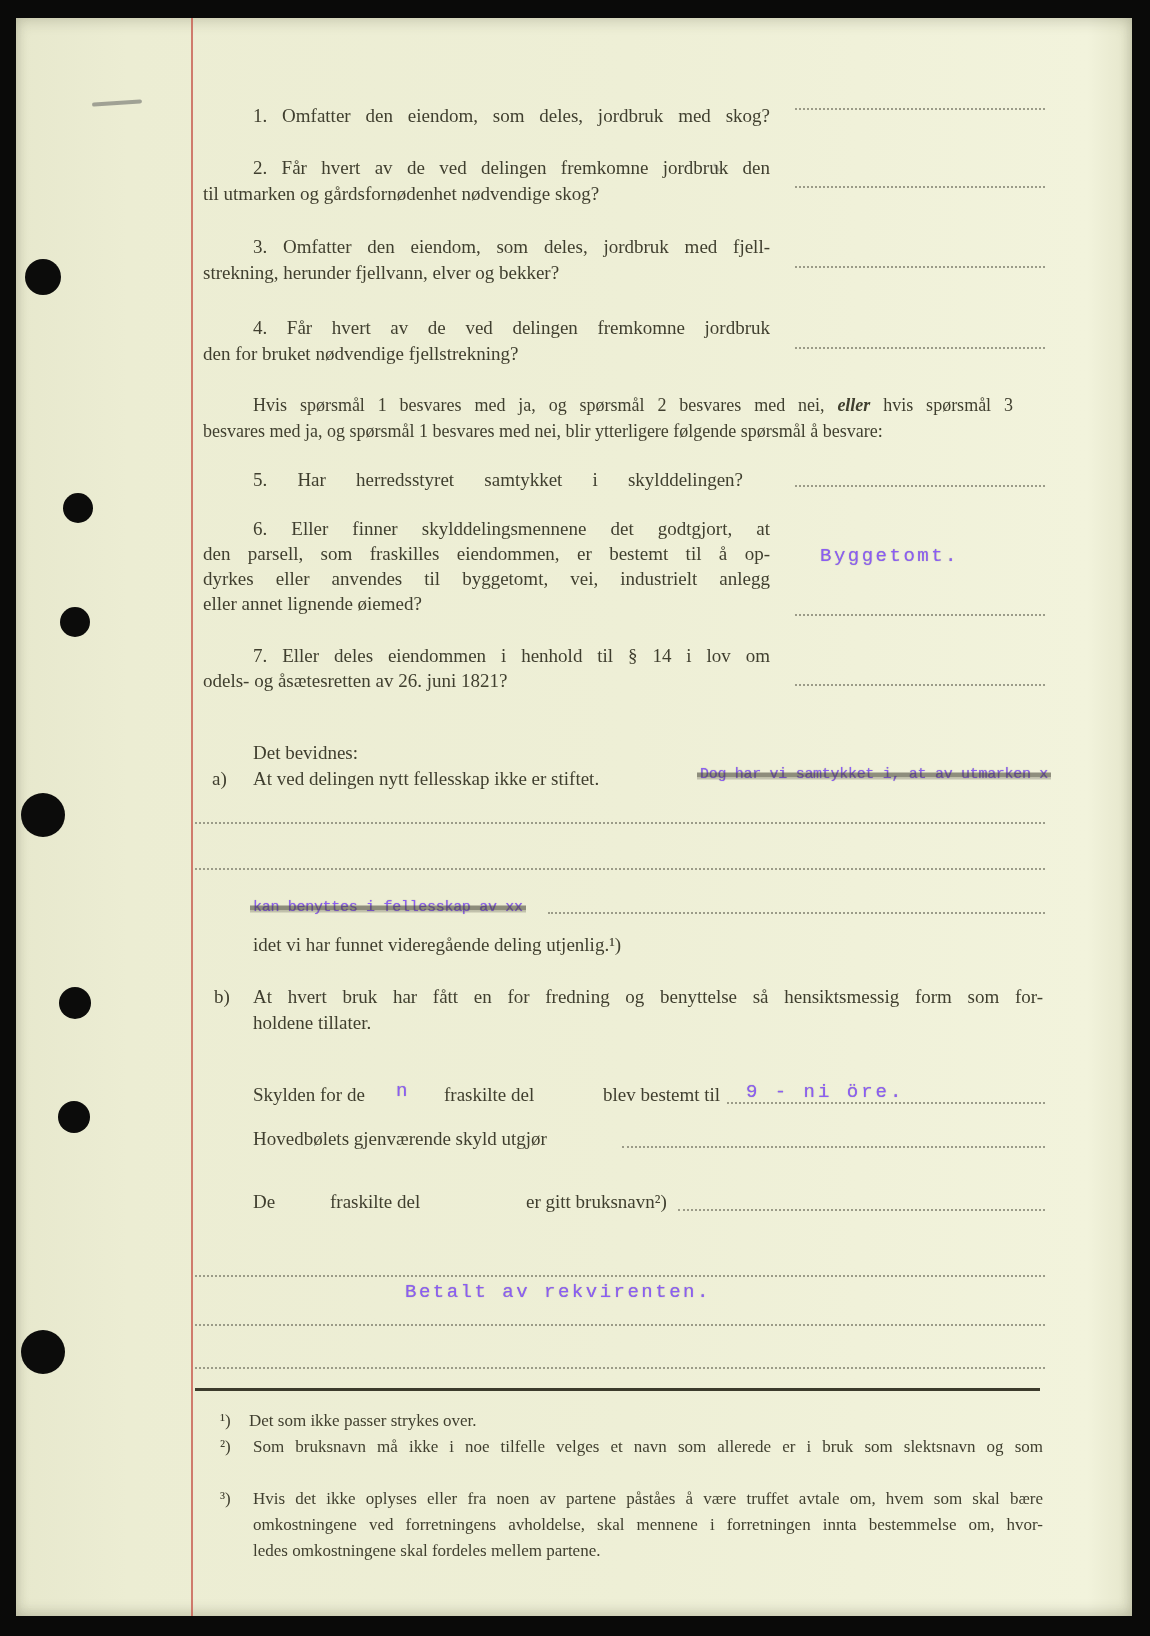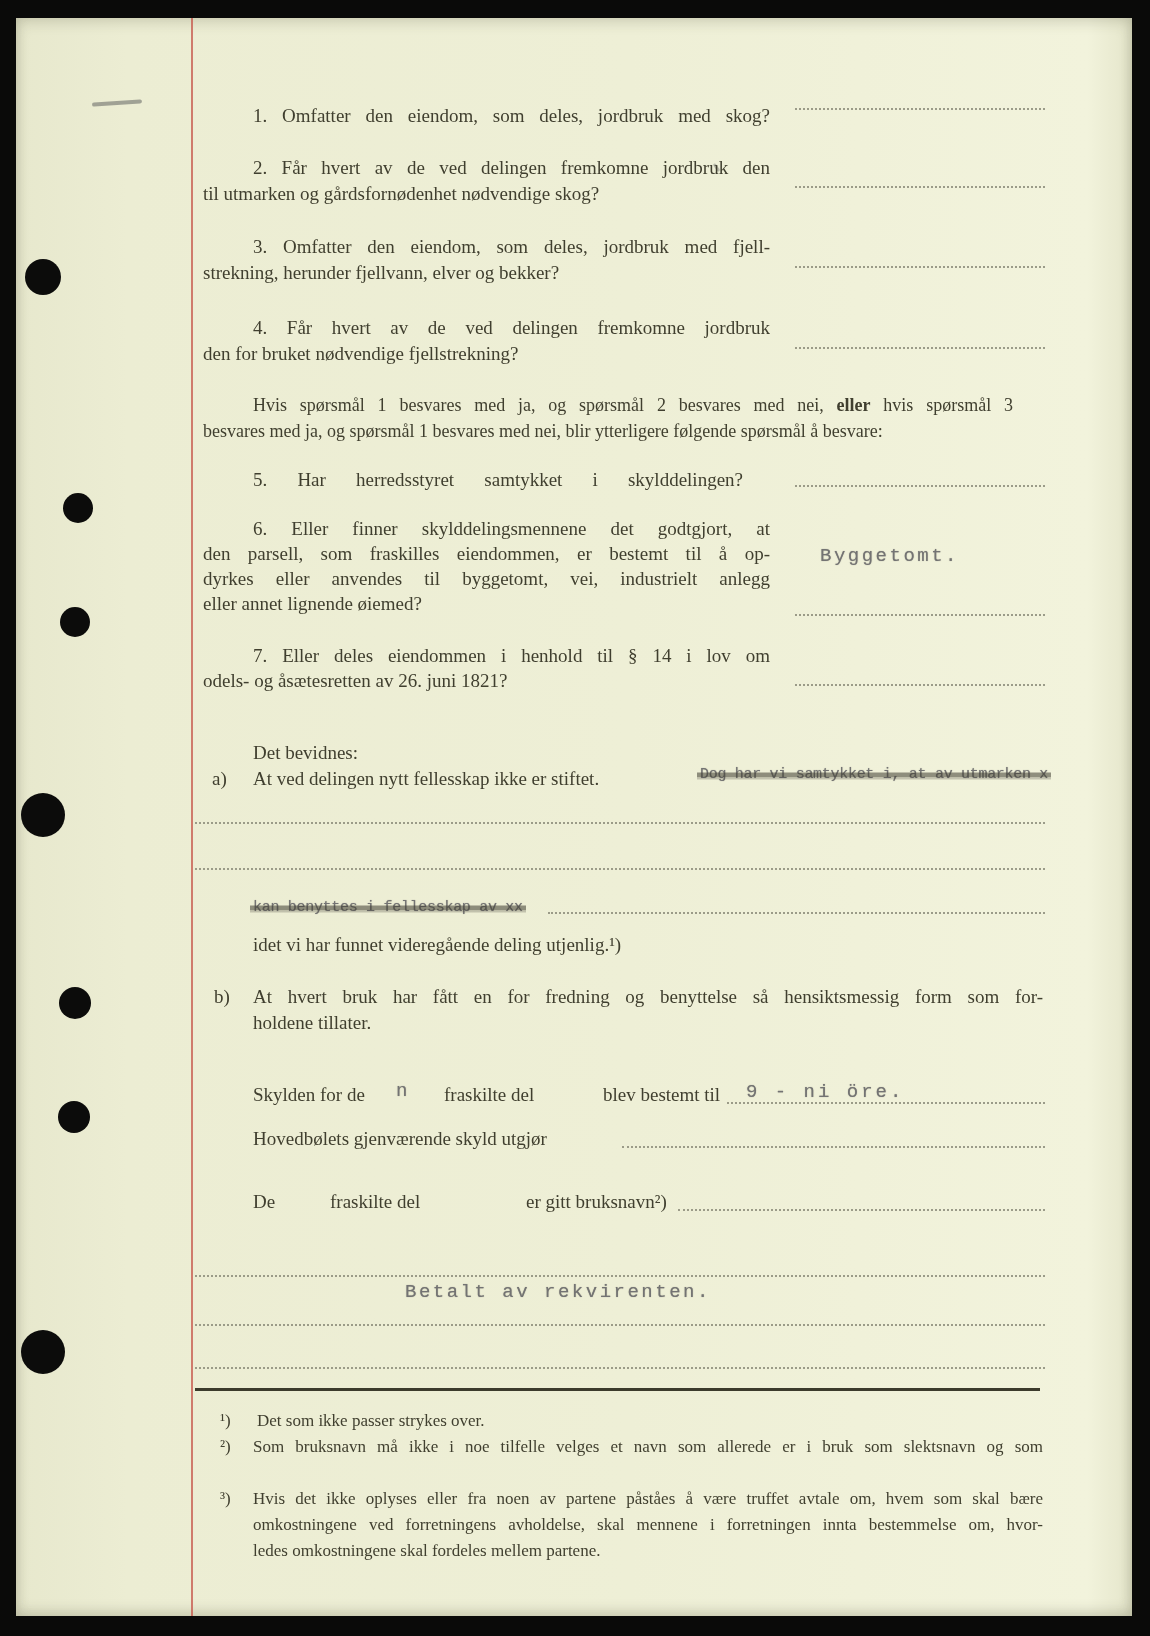--- a/index.html
+++ b/index.html
@@ -14,31 +14,31 @@
 
   .t{position:absolute;color:#403f2f;font-size:19px;line-height:26px;white-space:nowrap;}
   .just{text-align:justify;text-align-last:justify;white-space:normal;}
   .first{text-indent:50px;}
   .small{font-size:17px;line-height:26px;}
   .intro{font-size:18px;}
   .marker{font-size:19px;}
   .fnmark{font-size:17px;}
 
   .type{position:absolute;font-family:"Liberation Mono","DejaVu Sans Mono",monospace;
-        color:#737373;text-shadow:0 0 1px rgba(85,84,74,.55);white-space:nowrap;}
+        color:#8b5cf6;text-shadow:0 0 1px rgba(85,84,74,.55);white-space:nowrap;}
   .tw-big{font-size:19px;letter-spacing:2.5px;}
   .tw-med{font-size:19px;letter-spacing:3px;}
   .tw-sm{font-size:15px;letter-spacing:-0.3px;}
   .struck{position:relative;display:inline-block;}
   .struck::after{content:"";position:absolute;left:-3px;right:-3px;top:54%;height:5px;
                  transform:translateY(-50%);background:rgba(62,61,50,.55);
                  box-shadow:0 2px 0 rgba(62,61,50,.25);}
   .dot{position:absolute;height:0;border-bottom:2px dotted #8d8d7b;opacity:.85;}
   .thick{position:absolute;height:3px;background:#3c3b2c;}
-  b{font-weight:bold;}
+  b{font-weight:bold;font-style:italic;}
 </style>
 </head>
 <body>
 
 <div id="page">
   <div id="paper"></div>
   <div class="redline"></div>
 
   <div class="hole" style="left:25px;top:259px;width:36px;height:36px;"></div>
   <div class="hole" style="left:63px;top:493px;width:30px;height:30px;"></div>
@@ -118,21 +118,21 @@
 
 
   <div class="dot" style="left:195px;top:1275px;width:850px;"></div>
   <div class="type tw-big" style="left:405px;top:1281px;">Betalt av rekvirenten.</div>
   <div class="dot" style="left:195px;top:1324px;width:850px;"></div>
   <div class="dot" style="left:195px;top:1367px;width:850px;"></div>
 
   <div class="thick" style="left:195px;top:1388px;width:845px;"></div>
 
   <div class="t fnmark" style="left:220px;top:1408px;">¹)</div>
-  <div class="t small" style="left:257px;top:1408px;">Det som ikke passer strykes over.</div>
+  <div class="t small" style="left:249px;top:1408px;">Det som ikke passer strykes over.</div>
 
   <div class="t fnmark" style="left:220px;top:1434px;">²)</div>
   <div class="t small just" style="left:253px;top:1434px;width:790px;">Som bruksnavn må ikke i noe tilfelle velges et navn som allerede er i bruk som slektsnavn og som</div>
 
   <div class="t fnmark" style="left:220px;top:1486px;">³)</div>
   <div class="t small just" style="left:253px;top:1486px;width:790px;">Hvis det ikke oplyses eller fra noen av partene påståes å være truffet avtale om, hvem som skal bære</div>
   <div class="t small" style="left:253px;top:1538px;">ledes omkostningene skal fordeles mellem partene.</div>
   <div class="t small just" style="left:253px;top:1512px;width:790px;">omkostningene ved forretningens avholdelse, skal mennene i forretningen innta bestemmelse om, hvor-</div>
 </div>
 

